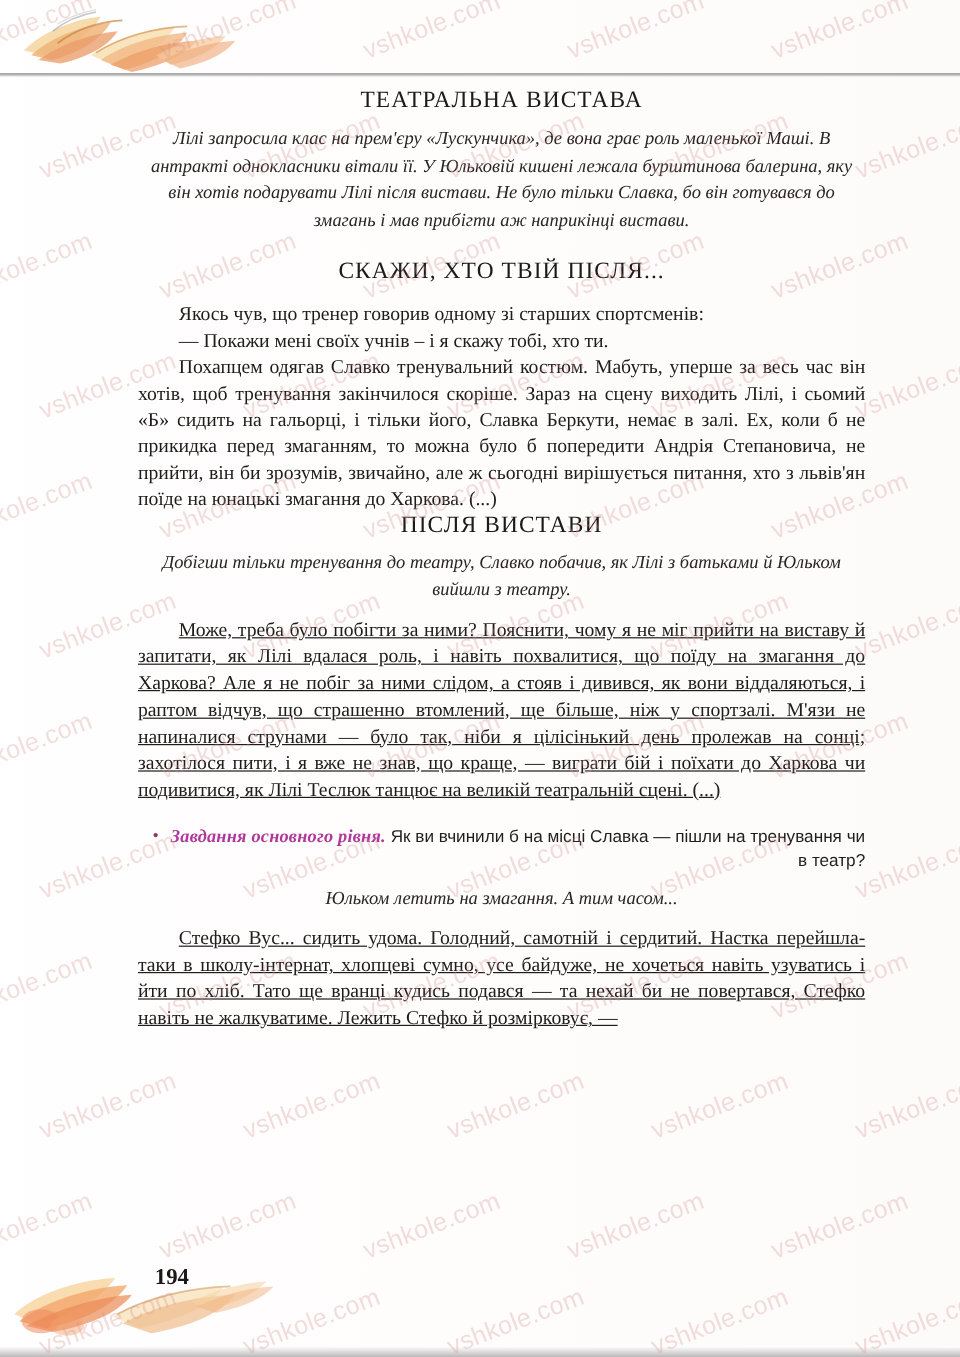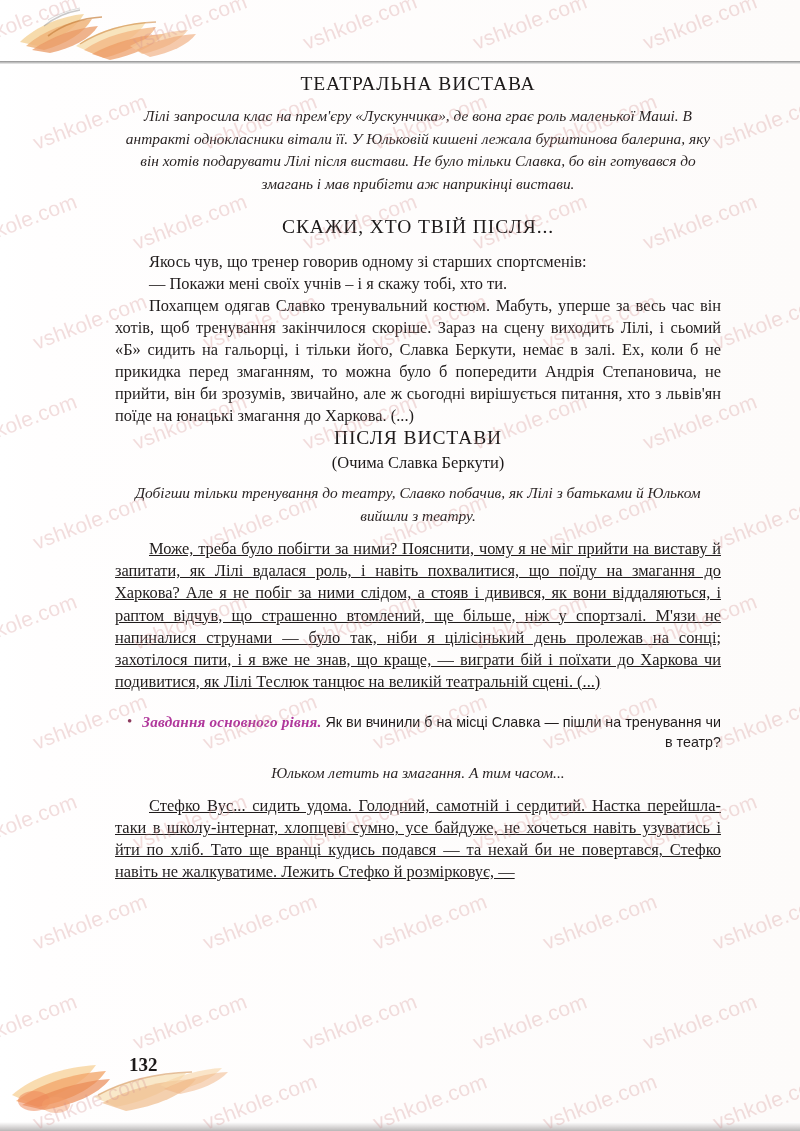--- a/index.html
+++ b/index.html
@@ -226,21 +226,20 @@
     <h2 class="title t1">ТЕАТРАЛЬНА ВИСТАВА</h2>
     <div class="lead">Лілі запросила клас на прем'єру «Лускунчика», де вона грає роль маленької Маші. В антракті однокласники вітали її. У Юльковій кишені лежала бурштинова балерина, яку він хотів подарувати Лілі після вистави. Не було тільки Славка, бо він готувався до змагань і мав прибігти аж наприкінці вистави.</div>
 
     <h2 class="title t2">СКАЖИ, ХТО ТВІЙ ПІСЛЯ...</h2>
 
     <p class="body first">Якось чув, що тренер говорив одному зі старших спортсменів:</p>
     <p class="body dialog">— Покажи мені своїх учнів – і я скажу тобі, хто ти.</p>
     <p class="body tight">Похапцем одягав Славко тренувальний костюм. Мабуть, уперше за весь час він хотів, щоб тренування закінчилося скоріше. Зараз на сцену виходить Лілі, і сьомий «Б» сидить на гальорці, і тільки його, Славка Беркути, немає в залі. Ех, коли б не прикидка перед змаганням, то можна було б попередити Андрія Степановича, не прийти, він би зрозумів, звичайно, але ж сьогодні вирішується питання, хто з львів'ян поїде на юнацькі змагання до Харкова. (...)</p>
 
     <h2 class="title t3">ПІСЛЯ ВИСТАВИ</h2>
-    <div class="subtitle">(Очима Славка Беркути)</div>
     <div class="lead l2">Добігши тільки тренування до театру, Славко побачив, як Лілі з батьками й Юльком вийшли з театру.</div>
 
     <p class="body gap">Може, треба було побігти за ними? Пояснити, чому я не міг прийти на виставу й запитати, як Лілі вдалася роль, і навіть похвалитися, що поїду на змагання до Харкова? Але я не побіг за ними слідом, а стояв і дивився, як вони віддаляються, і раптом відчув, що страшенно втомлений, ще більше, ніж у спортзалі. М'язи не напиналися струнами — було так, ніби я цілісінький день пролежав на сонці; захотілося пити, і я вже не знав, що краще, — виграти бій і поїхати до Харкова чи подивитися, як Лілі Теслюк танцює на великій театральній сцені. (...)</p>
 
     <div class="task">
       <span class="task-bullet">•</span>
       <span class="task-text"><span class="task-label">Завдання основного рівня.</span> <span>Як ви вчинили б на місці Славка — пішли на тренування чи в театр?</span></span>
     </div>
 
     <div class="lead l2">Юльком летить на змагання. А тим часом...</div>
@@ -259,21 +258,21 @@
         <path d="M0 34 C 24 20, 58 11, 92 10 C 80 26, 52 38, 22 44 Z" fill="#f8e2bb" opacity="0.8"></path>
         <path d="M8 40 C 34 26, 68 17, 102 16 C 90 32, 62 43, 32 48 Z" fill="#f0bc8b" opacity="0.7"></path>
         <path d="M4 32 C 30 18, 64 10, 98 9" stroke="#d08c4c" stroke-width="1.5" fill="none" opacity="0.55"></path>
       </g>
       <g transform="translate(150,2)">
         <path d="M0 26 C 18 16, 42 10, 62 9 C 52 20, 34 28, 14 32 Z" fill="#f6d3a5" opacity="0.6"></path>
         <path d="M4 30 C 24 20, 48 14, 68 13 C 58 24, 40 31, 20 35 Z" fill="#f0b27f" opacity="0.5"></path>
       </g>
     </g>
   </svg>
-  <div class="page-number">132</div>
+  <div class="page-number">194</div>
   <div class="bottom-rule"></div>
 
   <div class="watermarks" id="wm-layer">
       <div class="wm" style="left: -40px; top: 10px;">vshkole.com</div>
       <div class="wm" style="left: 130px; top: 10px;">vshkole.com</div>
       <div class="wm" style="left: 300px; top: 10px;">vshkole.com</div>
       <div class="wm" style="left: 470px; top: 10px;">vshkole.com</div>
       <div class="wm" style="left: 640px; top: 10px;">vshkole.com</div>
       <div class="wm" style="left: 30px; top: 110px;">vshkole.com</div>
       <div class="wm" style="left: 200px; top: 110px;">vshkole.com</div>

